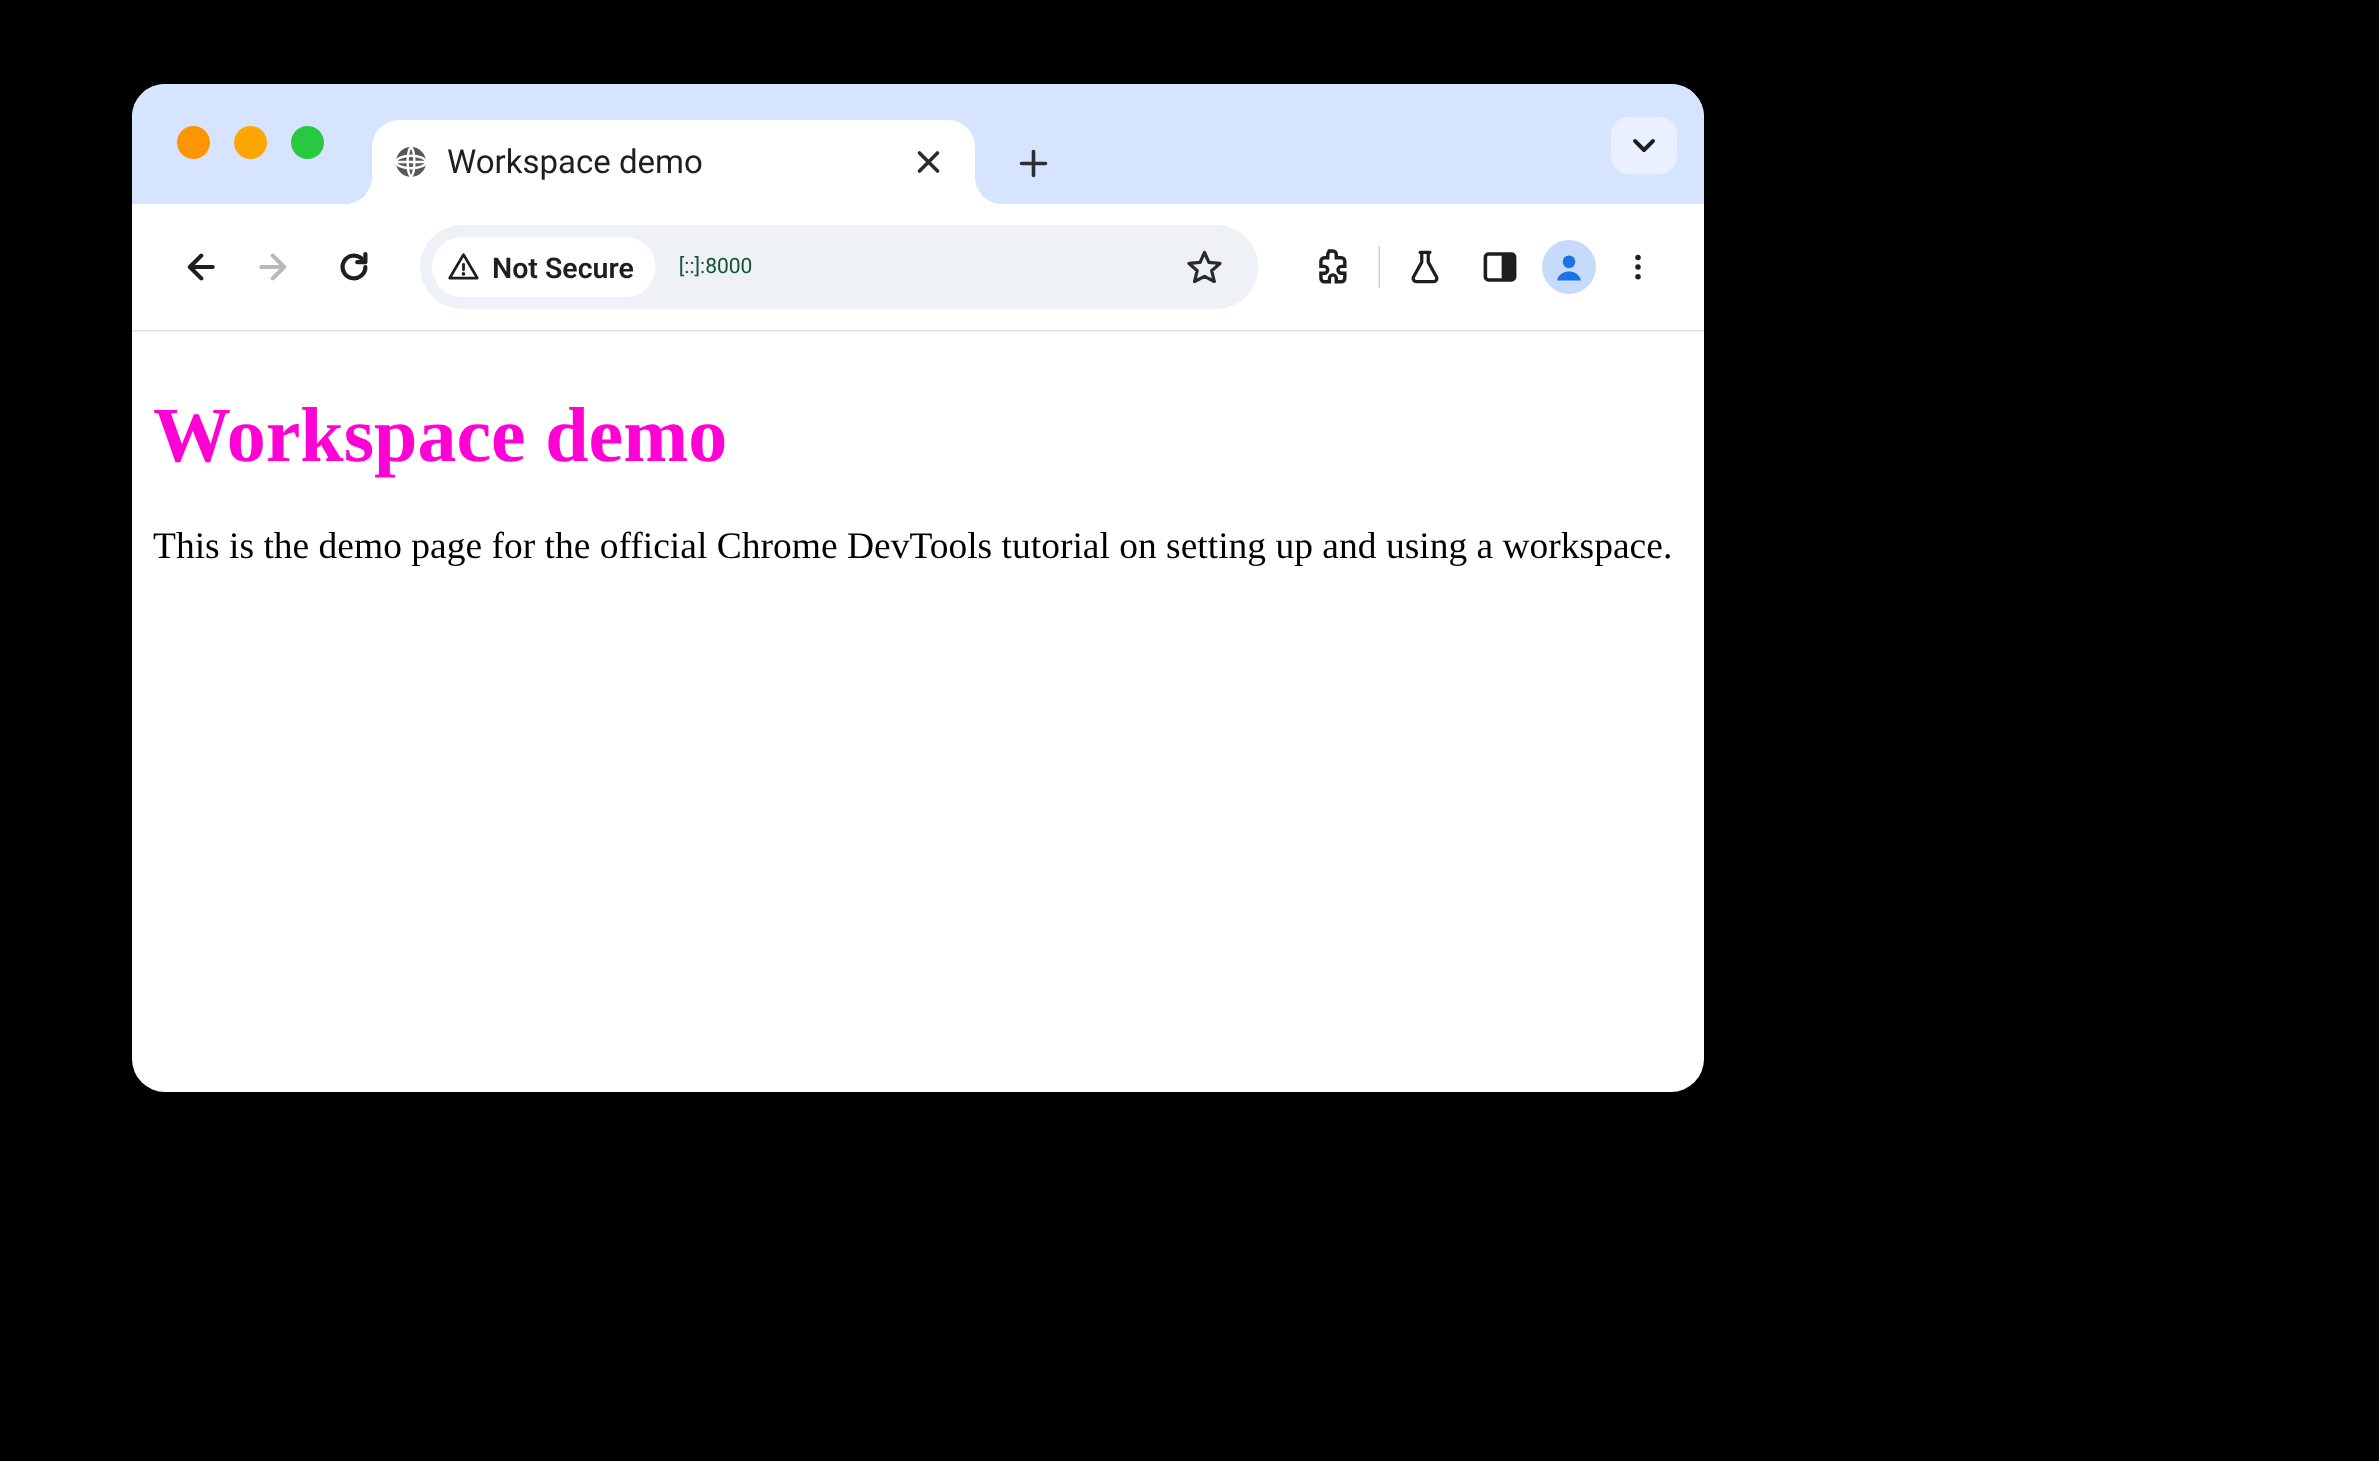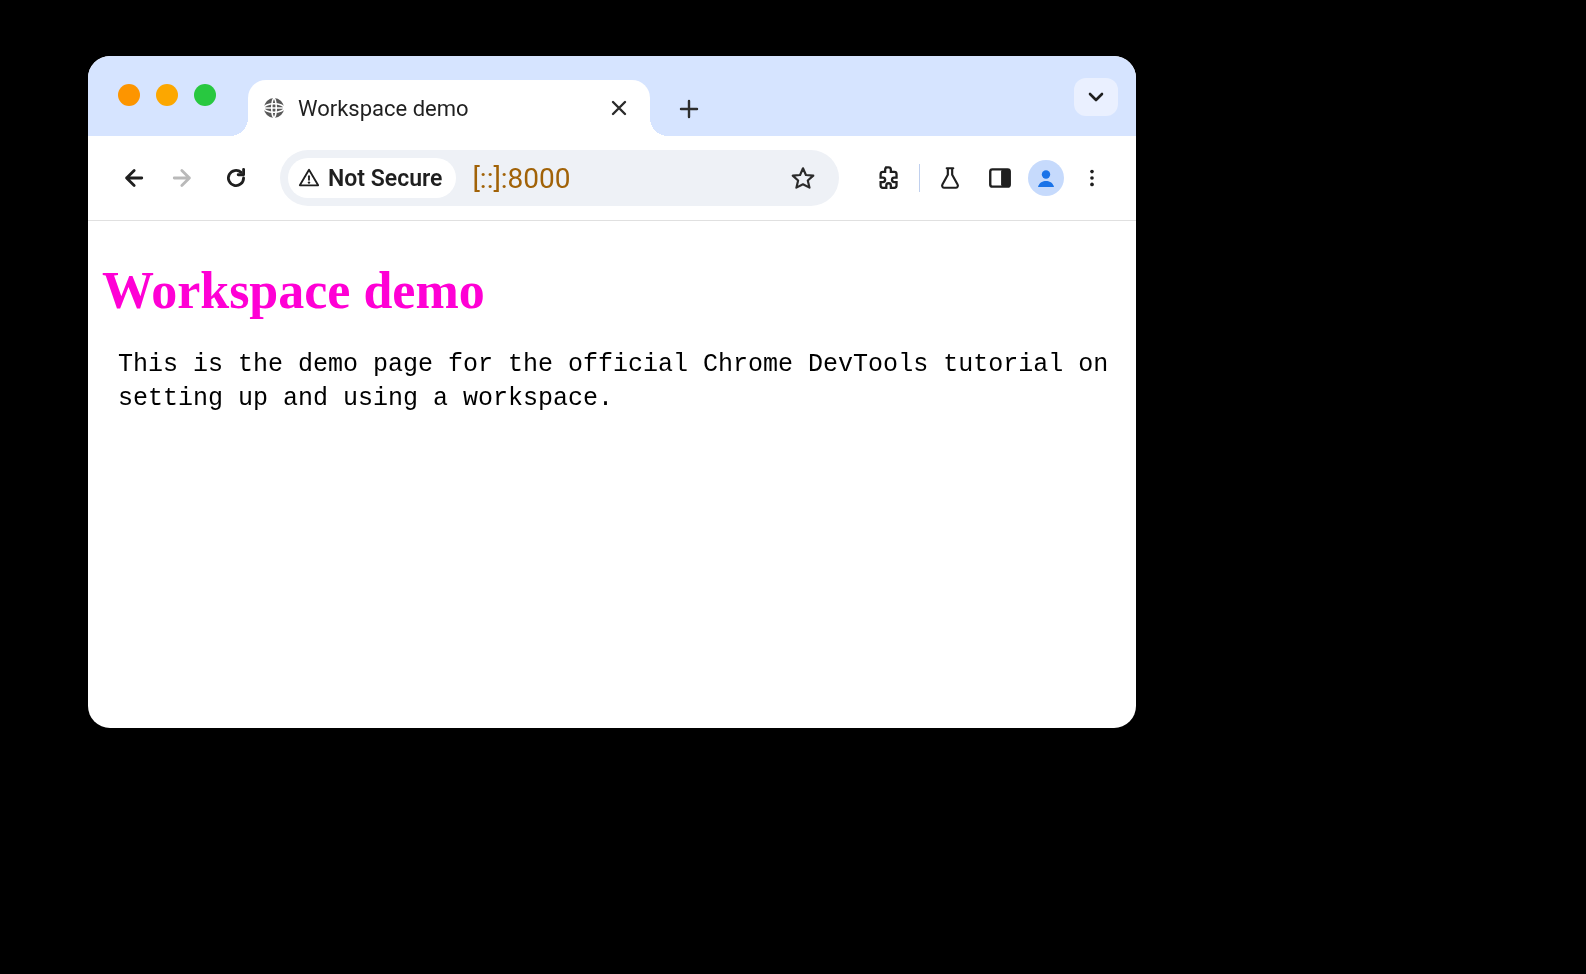--- a/index.html
+++ b/index.html
@@ -126,27 +126,27 @@
     gap: 4px;
   }
   .sec-chip {
     height:40px;
     padding: 0 14px 0 10px;
     background:#fff;
     border-radius:20px;
     display:flex;
     align-items:center;
     gap:8px;
-    font-size:23px;
+    font-size:19px;
     font-weight:600;
     color:#1f1f1f;
   }
   .url {
-    font-size:28px;
-    color:#a16207;
+    font-size:14px;
+    color:#14532d;
     margin-left:12px;
     flex:1;
   }
   .star {
     width:36px; height:36px;
     display:flex;align-items:center;justify-content:center;
     color:#2b2b2b;
     cursor:pointer;
   }
   .right-icons {
@@ -174,23 +174,22 @@
   }
   .content h1 {
     color:#ff00d5;
     font-size:52px;
     font-weight:700;
     margin: 30px 0 28px 0;
   }
   .content p {
     font-size:25px;
     color:#000;
-    margin: 0 0 28px 16px;
+    margin: 0 0 28px 0;
     line-height:1.35;
-    font-family:Liberation Mono, monospace;
   }
   .content a {
     color:#0000ee;
     text-decoration:underline;
   }
   svg { display:block; }
 </style>
 </head>
 <body>
 

